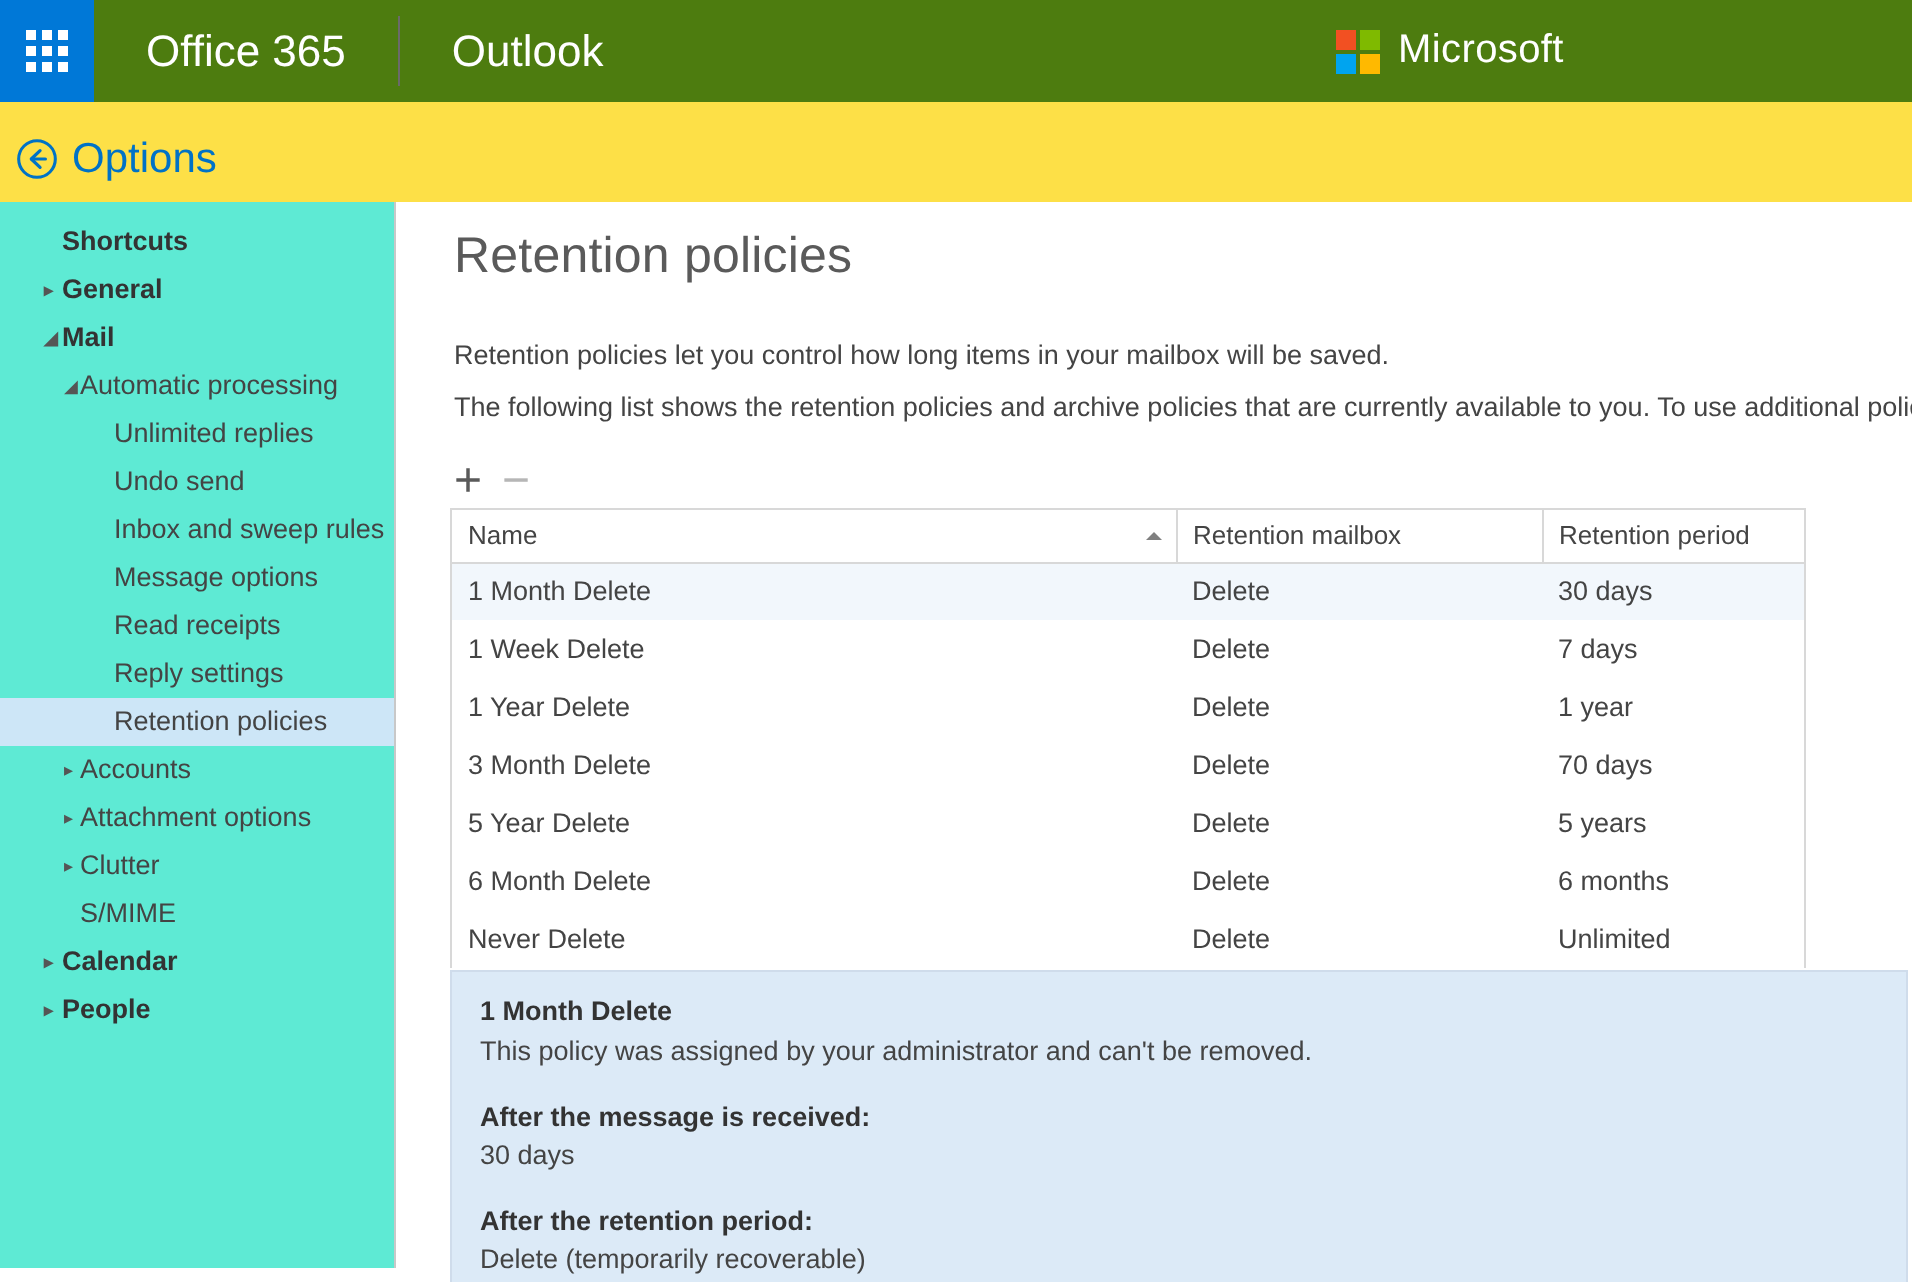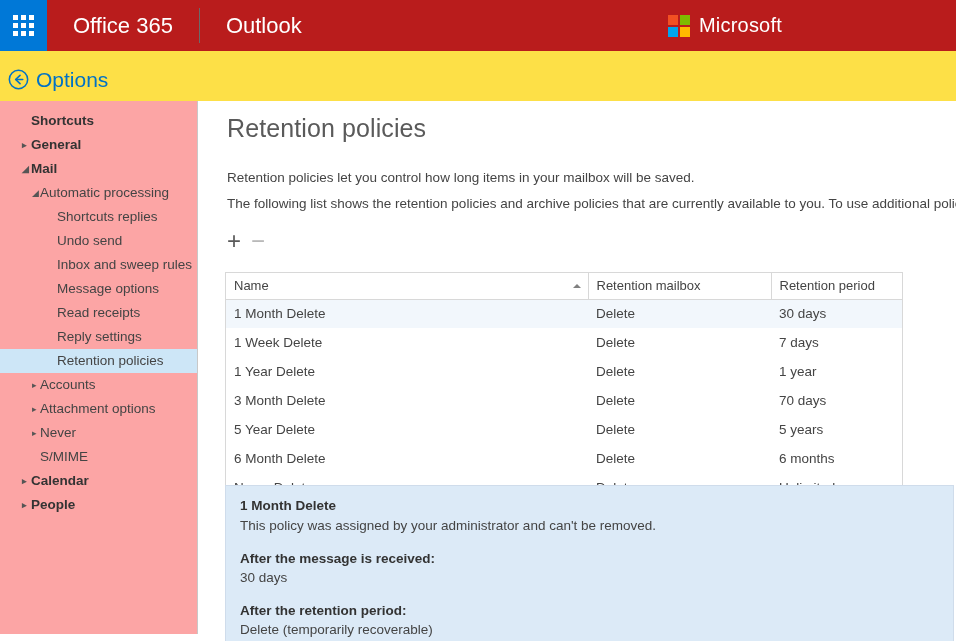--- a/index.html
+++ b/index.html
@@ -12,21 +12,21 @@
     font-family: "Liberation Sans", sans-serif;
     color: #333333;
   }
 
   
   .suite-bar {
     position: absolute;
     top: 0; left: 0;
     width: 956px;
     height: 51px;
-    background: #b91c1c;
+    background: #4d7c0f;
     display: flex;
     align-items: center;
   }
   .waffle-button {
     width: 47px;
     height: 51px;
     background: #0078d7;
     display: flex;
     align-items: center;
     justify-content: center;
@@ -127,21 +127,21 @@
     line-height: 21px;
   }
 
   
   .sidebar {
     position: absolute;
     left: 0;
     top: 101px;
     width: 197px;
     height: 533px;
-    background: #fca5a5;
+    background: #5eead4;
     border-right: 1px solid #c8c8c8;
     overflow: hidden;
   }
   .nav-item {
     position: relative;
     height: 24px;
     line-height: 24px;
     font-size: 13.5px;
     color: #444444;
     white-space: nowrap;
@@ -215,21 +215,21 @@
     user-select: none;
     display: block;
   }
   .cmd-add { color: #5a5a5a; }
   .cmd-remove { color: #b6b6b6; cursor: default; }
 
   
   .table-wrap {
     position: absolute;
     left: 27px;
-    top: 171px;
+    top: 153px;
     width: 678px;
     border: 1px solid #d8d8d8;
     border-bottom: none;
     box-sizing: border-box;
   }
   table.policies {
     width: 100%;
     border-collapse: collapse;
     table-layout: fixed;
   }
@@ -366,21 +366,21 @@
       </div>
       <div class="nav-item lvl0">
         <span class="nav-twisty">◢</span>
         <span class="nav-label">Mail</span>
       </div>
       <div class="nav-item lvl1">
         <span class="nav-twisty">◢</span>
         <span class="nav-label">Automatic processing</span>
       </div>
       <div class="nav-item lvl2">
-        <span class="nav-label">Shortcuts replies</span>
+        <span class="nav-label">Unlimited replies</span>
       </div>
       <div class="nav-item lvl2">
         <span class="nav-label">Undo send</span>
       </div>
       <div class="nav-item lvl2">
         <span class="nav-label">Inbox and sweep rules</span>
       </div>
       <div class="nav-item lvl2">
         <span class="nav-label">Message options</span>
       </div>
@@ -396,21 +396,21 @@
       <div class="nav-item lvl1">
         <span class="nav-twisty">▸</span>
         <span class="nav-label">Accounts</span>
       </div>
       <div class="nav-item lvl1">
         <span class="nav-twisty">▸</span>
         <span class="nav-label">Attachment options</span>
       </div>
       <div class="nav-item lvl1">
         <span class="nav-twisty">▸</span>
-        <span class="nav-label">Never</span>
+        <span class="nav-label">Clutter</span>
       </div>
       <div class="nav-item lvl1">
         <span class="nav-label">S/MIME</span>
       </div>
       <div class="nav-item lvl0">
         <span class="nav-twisty">▸</span>
         <span class="nav-label">Calendar</span>
       </div>
       <div class="nav-item lvl0">
         <span class="nav-twisty">▸</span>

